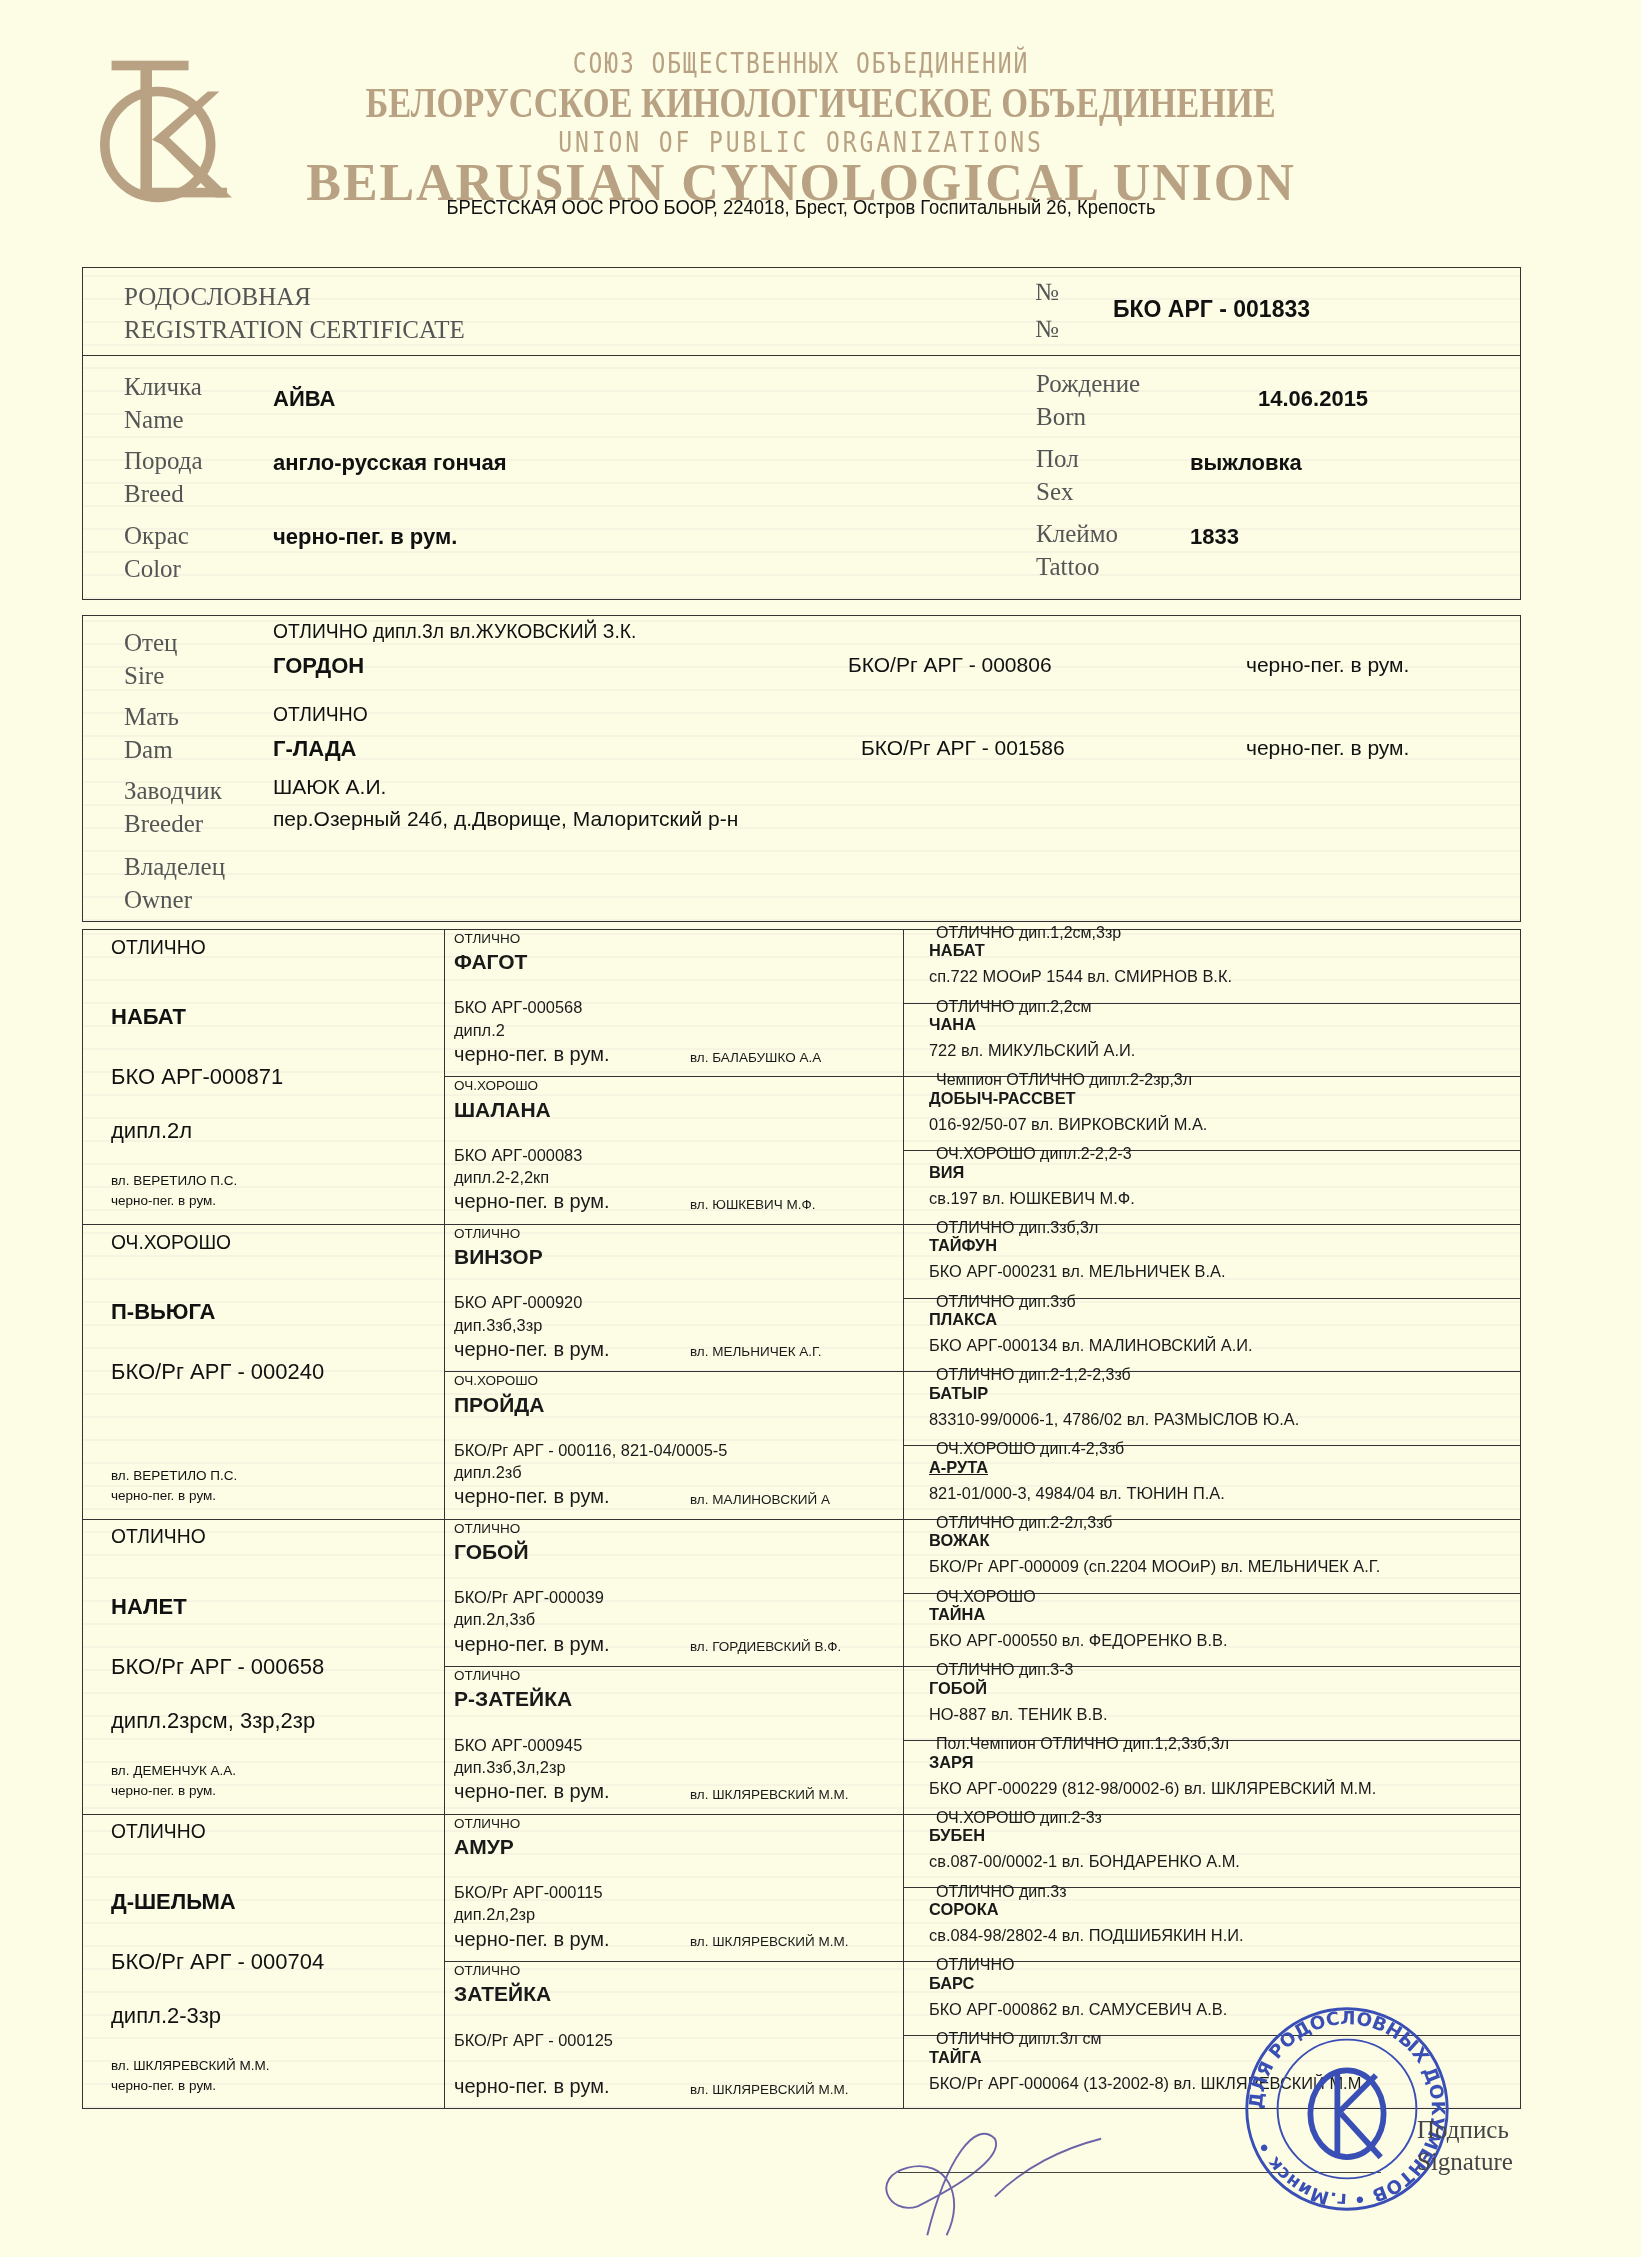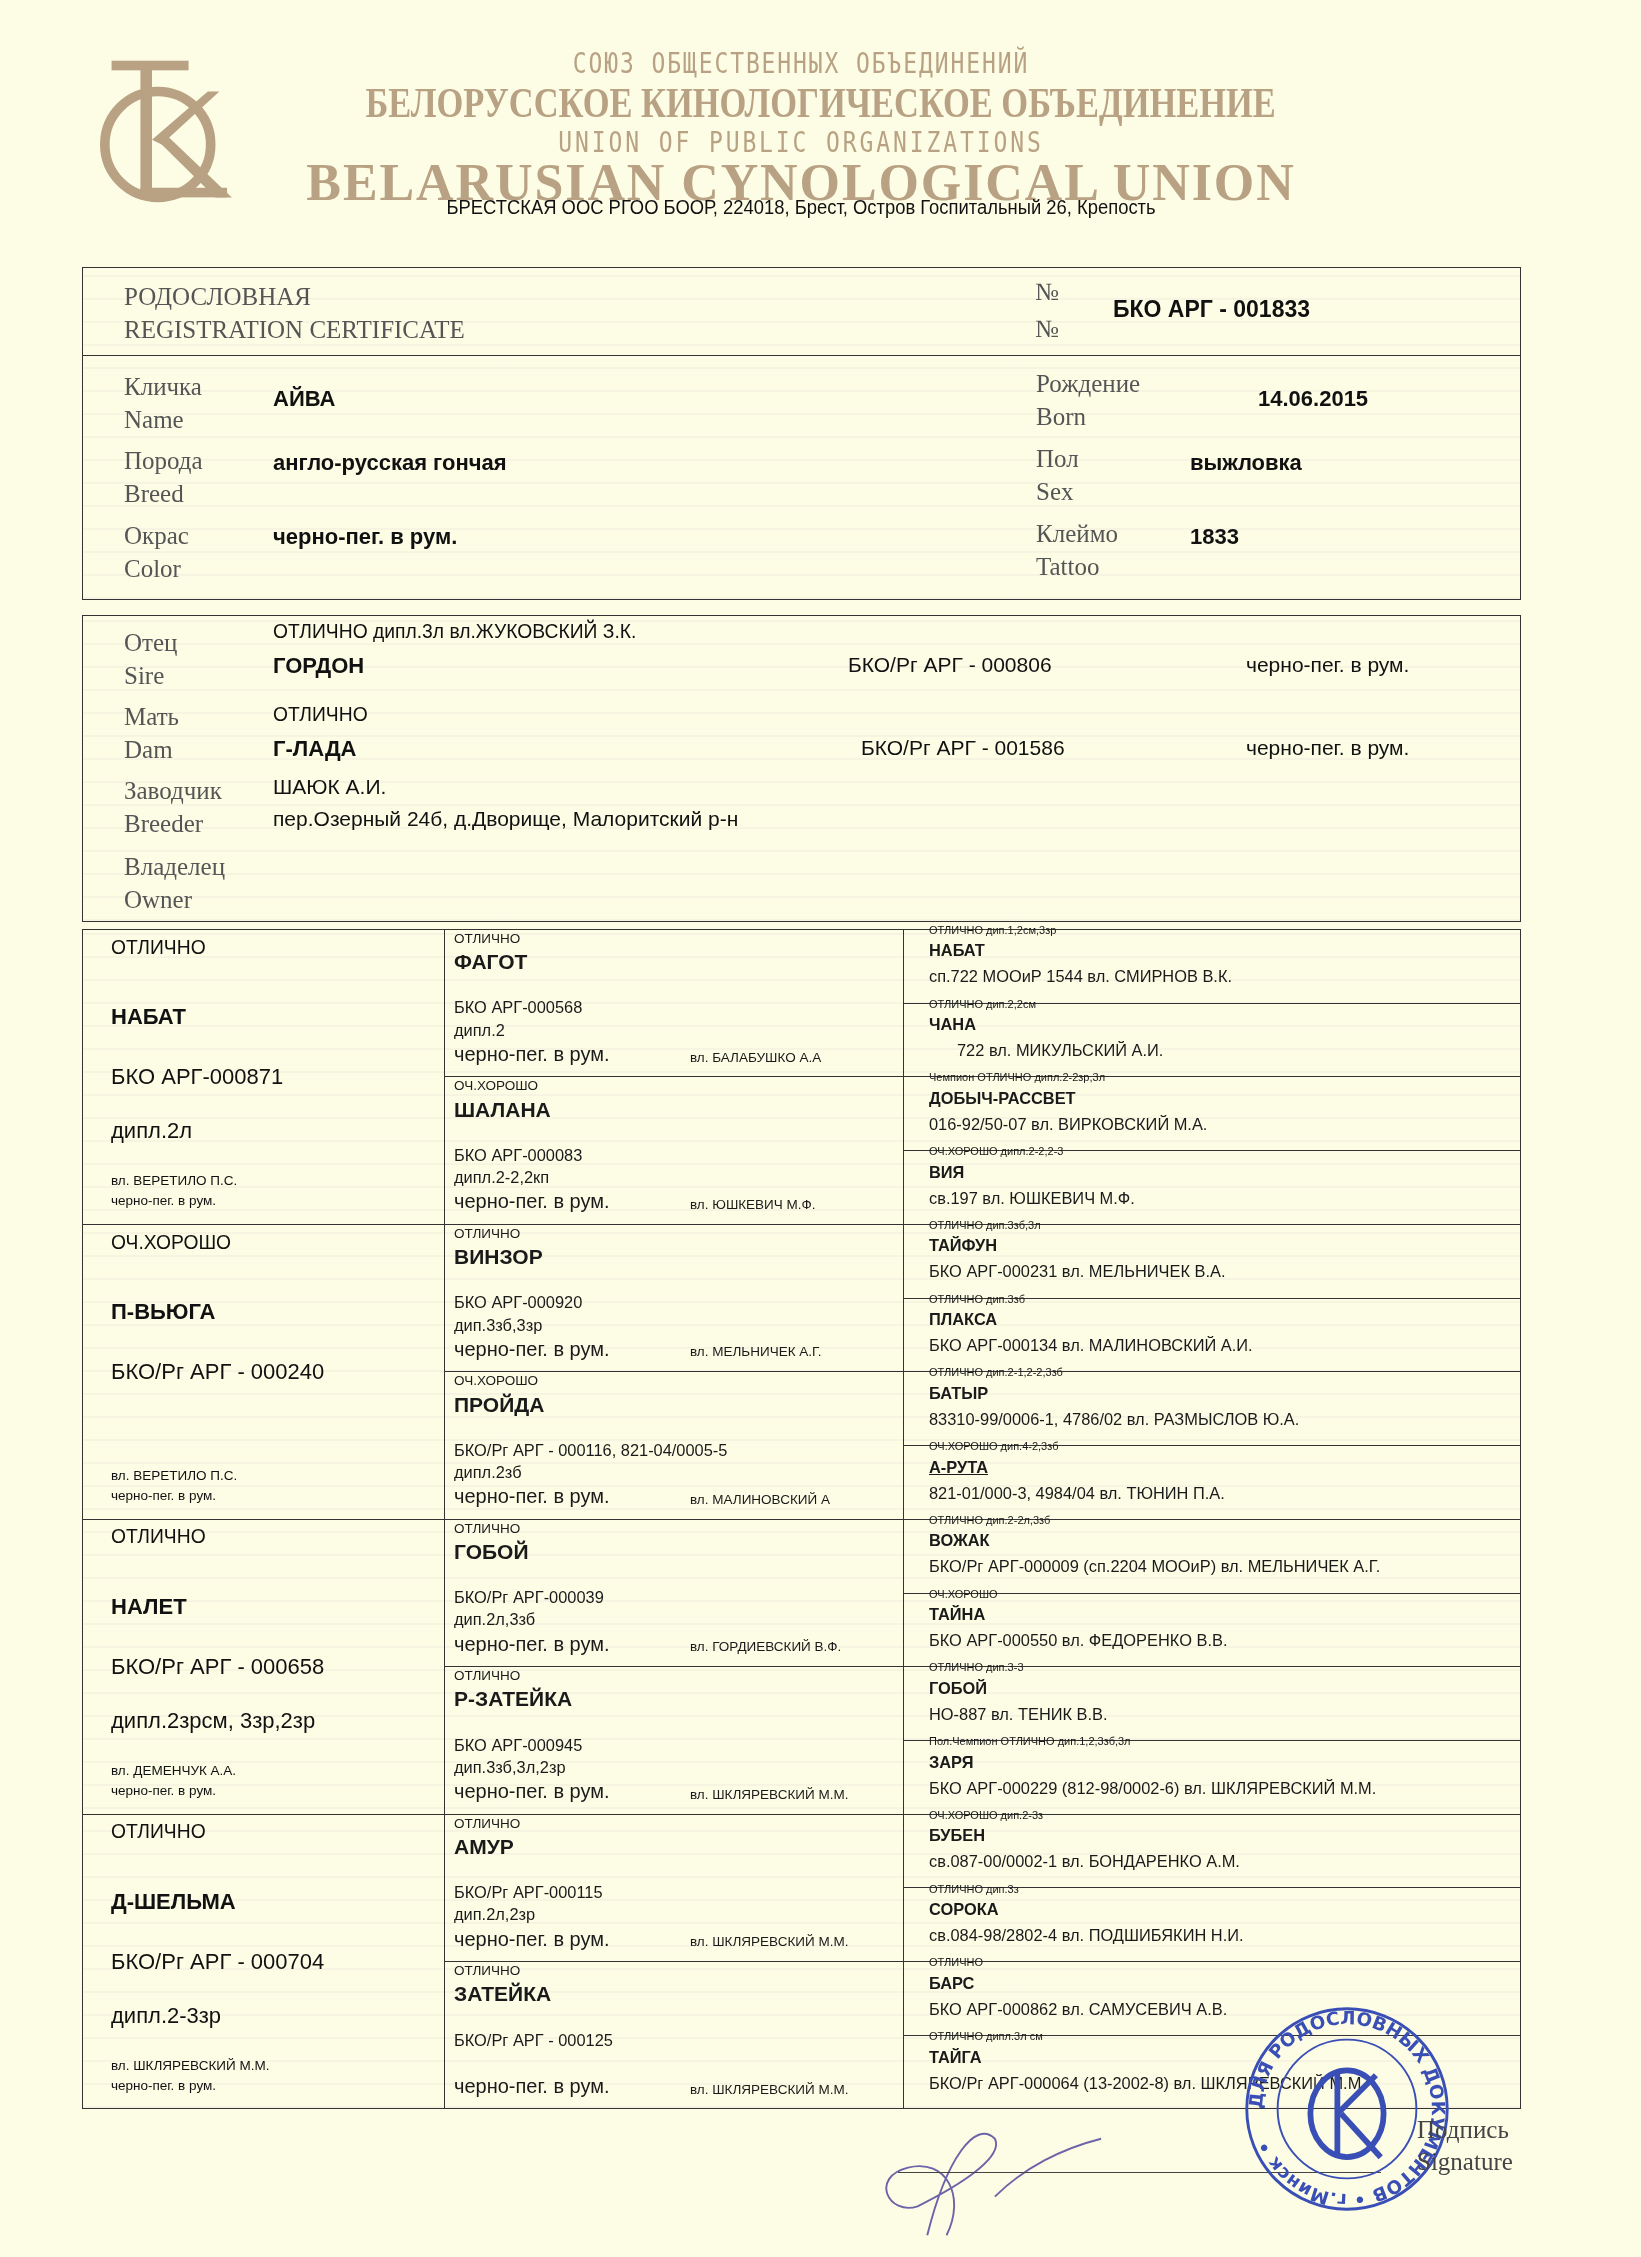--- a/index.html
+++ b/index.html
@@ -41,21 +41,21 @@
   .hline { border-top: 1.9px solid #333; height: 0; }
   .g1 { font-size: 19.3px; color: #111; }
   .g1-name { font-size: 22px; font-weight: bold; }
   .g1-reg { font-size: 22px; }
   .small { font-size: 13.5px; }
   .g2-title { font-size: 13.5px; }
   .g2-name { font-size: 21px; font-weight: bold; }
   .g2-reg { font-size: 16.4px; }
   .g2-color { font-size: 20px; }
   .g2-owner { font-size: 13.5px; }
-  .g3-title { font-size: 11px; }
+  .g3-title { font-size: 16px; margin-left: 7px; }
   .g3-name { font-size: 16.4px; font-weight: bold; }
   .g3-info { font-size: 16.4px; }
 
   .stamp { left: 1241px; top: 2003px; width: 212px; height: 212px; }
   .sig { left: 850px; top: 2100px; width: 367px; height: 145px; }
   .sig-line { left: 898px; top: 2172px; width: 483px; border-top: 1.9px solid #444; }
   .sig-lbl { left: 1417px; top: 2114px; font-family: "Liberation Serif", serif; font-size: 25px; color: #444; line-height: 32px; }
 </style>
 </head>
 <body>
@@ -246,21 +246,21 @@
     <div class="abs g2-reg" style="left:454px; top:2031px;">БКО/Рг АРГ - 000125</div>
     <div class="abs g2-reg" style="left:454px; top:2053px;"></div>
     <div class="abs g2-color" style="left:454px; top:2075px;">черно-пег. в рум.</div>
     <div class="abs g2-owner" style="left:690px; top:2082px;">вл. ШКЛЯРЕВСКИЙ М.М.</div>
     <div class="abs g3-title" style="left:929px; top:924px;">ОТЛИЧНО дип.1,2см,3зр</div>
     <div class="abs g3-name" style="left:929px; top:941px;">НАБАТ</div>
     <div class="abs g3-info" style="left:929px; top:967px;">сп.722 МООиР 1544 вл. СМИРНОВ В.К.</div>
     <div class="abs hline" style="left:903px; top:1003px; width:618px;"></div>
     <div class="abs g3-title" style="left:929px; top:998px;">ОТЛИЧНО дип.2,2см</div>
     <div class="abs g3-name" style="left:929px; top:1015px;">ЧАНА</div>
-    <div class="abs g3-info" style="left:929px; top:1041px;margin-left:28px;">722 вл. МИКУЛЬСКИЙ А.И.</div>
+    <div class="abs g3-info" style="left:929px; top:1041px;">722 вл. МИКУЛЬСКИЙ А.И.</div>
     <div class="abs hline" style="left:903px; top:1076px; width:618px;"></div>
     <div class="abs g3-title" style="left:929px; top:1071px;">Чемпион ОТЛИЧНО дипл.2-2зр,3л</div>
     <div class="abs g3-name" style="left:929px; top:1089px;">ДОБЫЧ-РАССВЕТ</div>
     <div class="abs g3-info" style="left:929px; top:1115px;">016-92/50-07 вл. ВИРКОВСКИЙ М.А.</div>
     <div class="abs hline" style="left:903px; top:1150px; width:618px;"></div>
     <div class="abs g3-title" style="left:929px; top:1145px;">ОЧ.ХОРОШО дипл.2-2,2-3</div>
     <div class="abs g3-name" style="left:929px; top:1163px;">ВИЯ</div>
     <div class="abs g3-info" style="left:929px; top:1189px;">св.197 вл. ЮШКЕВИЧ М.Ф.</div>
     <div class="abs hline" style="left:903px; top:1224px; width:618px;"></div>
     <div class="abs g3-title" style="left:929px; top:1219px;">ОТЛИЧНО дип.3зб,3л</div>

